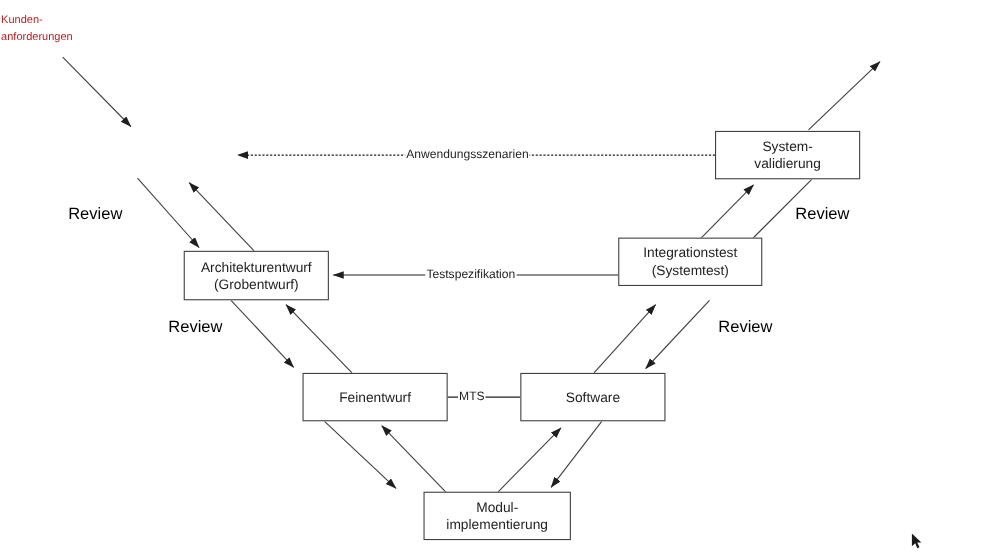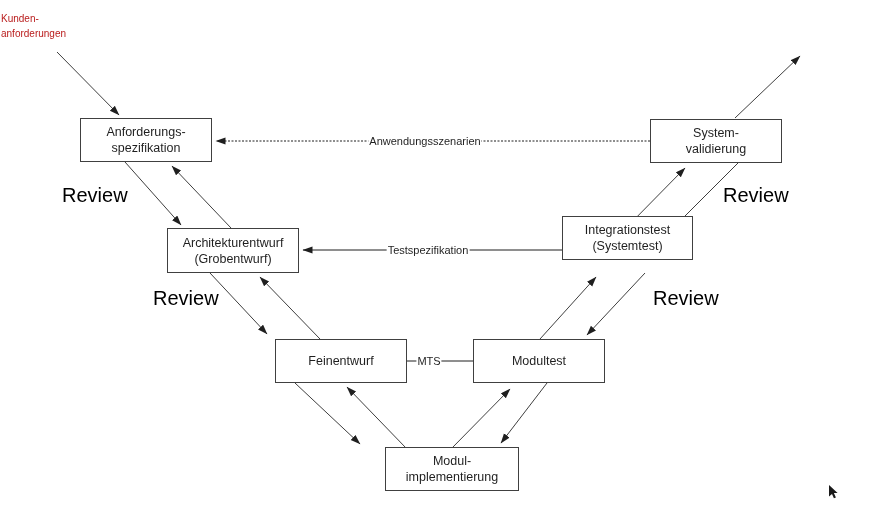--- a/index.html
+++ b/index.html
@@ -27,21 +27,21 @@
     color: #1f1f1f;
   }
   .free-label {
     position: absolute;
     font-size: 10px;
     line-height: 15px;
     color: #b91c1c;
   }
   .review {
     position: absolute;
-    font-size: 20px;
+    font-size: 15px;
     line-height: 16px;
     color: #000000;
   }
   .edge-label {
     position: absolute;
     transform: translate(-50%, -50%);
     font-size: 11px;
     line-height: 12px;
     color: #1f1f1f;
     background: #ffffff;
@@ -92,24 +92,20 @@
     <div>Kunden-</div>
     <div>anforderungen</div>
   </div>
 
 
   <div class="review" style="left:62px;  top:187px;">Review</div>
   <div class="review" style="left:153px; top:290px;">Review</div>
   <div class="review" style="left:723px; top:187px;">Review</div>
   <div class="review" style="left:653px; top:290px;">Review</div>
 
-  <div class="box" style="left:80px; top:118px; width:132px; height:44px;">
-    <span>Anforderungs-</span>
-    <span>spezifikation</span>
-  </div>
 
   <div class="box" style="left:650px; top:119px; width:132px; height:44px;">
     <span>System-</span>
     <span>validierung</span>
   </div>
 
   <div class="box" style="left:167px; top:228px; width:132px; height:45px;">
     <span>Architekturentwurf</span>
     <span>(Grobentwurf)</span>
   </div>
@@ -117,21 +113,21 @@
   <div class="box" style="left:562px; top:216px; width:131px; height:44px;">
     <span>Integrationstest</span>
     <span>(Systemtest)</span>
   </div>
 
   <div class="box" style="left:255px; top:339px; width:132px; height:44px;margin-left:20px;">
     <span>Feinentwurf</span>
   </div>
 
   <div class="box" style="left:473px; top:339px; width:132px; height:44px;">
-    <span>Modultest</span>
+    <span>Software</span>
   </div>
 
   <div class="box" style="left:385px; top:447px; width:134px; height:44px;">
     <span>Modul-</span>
     <span>implementierung</span>
   </div>
 
   <span class="edge-label" style="left:425px; top:141px;">Anwendungsszenarien</span>
   <span class="edge-label" style="left:428px; top:250px;">Testspezifikation</span>
   <span class="edge-label" style="left:429px; top:361px;">MTS</span>

